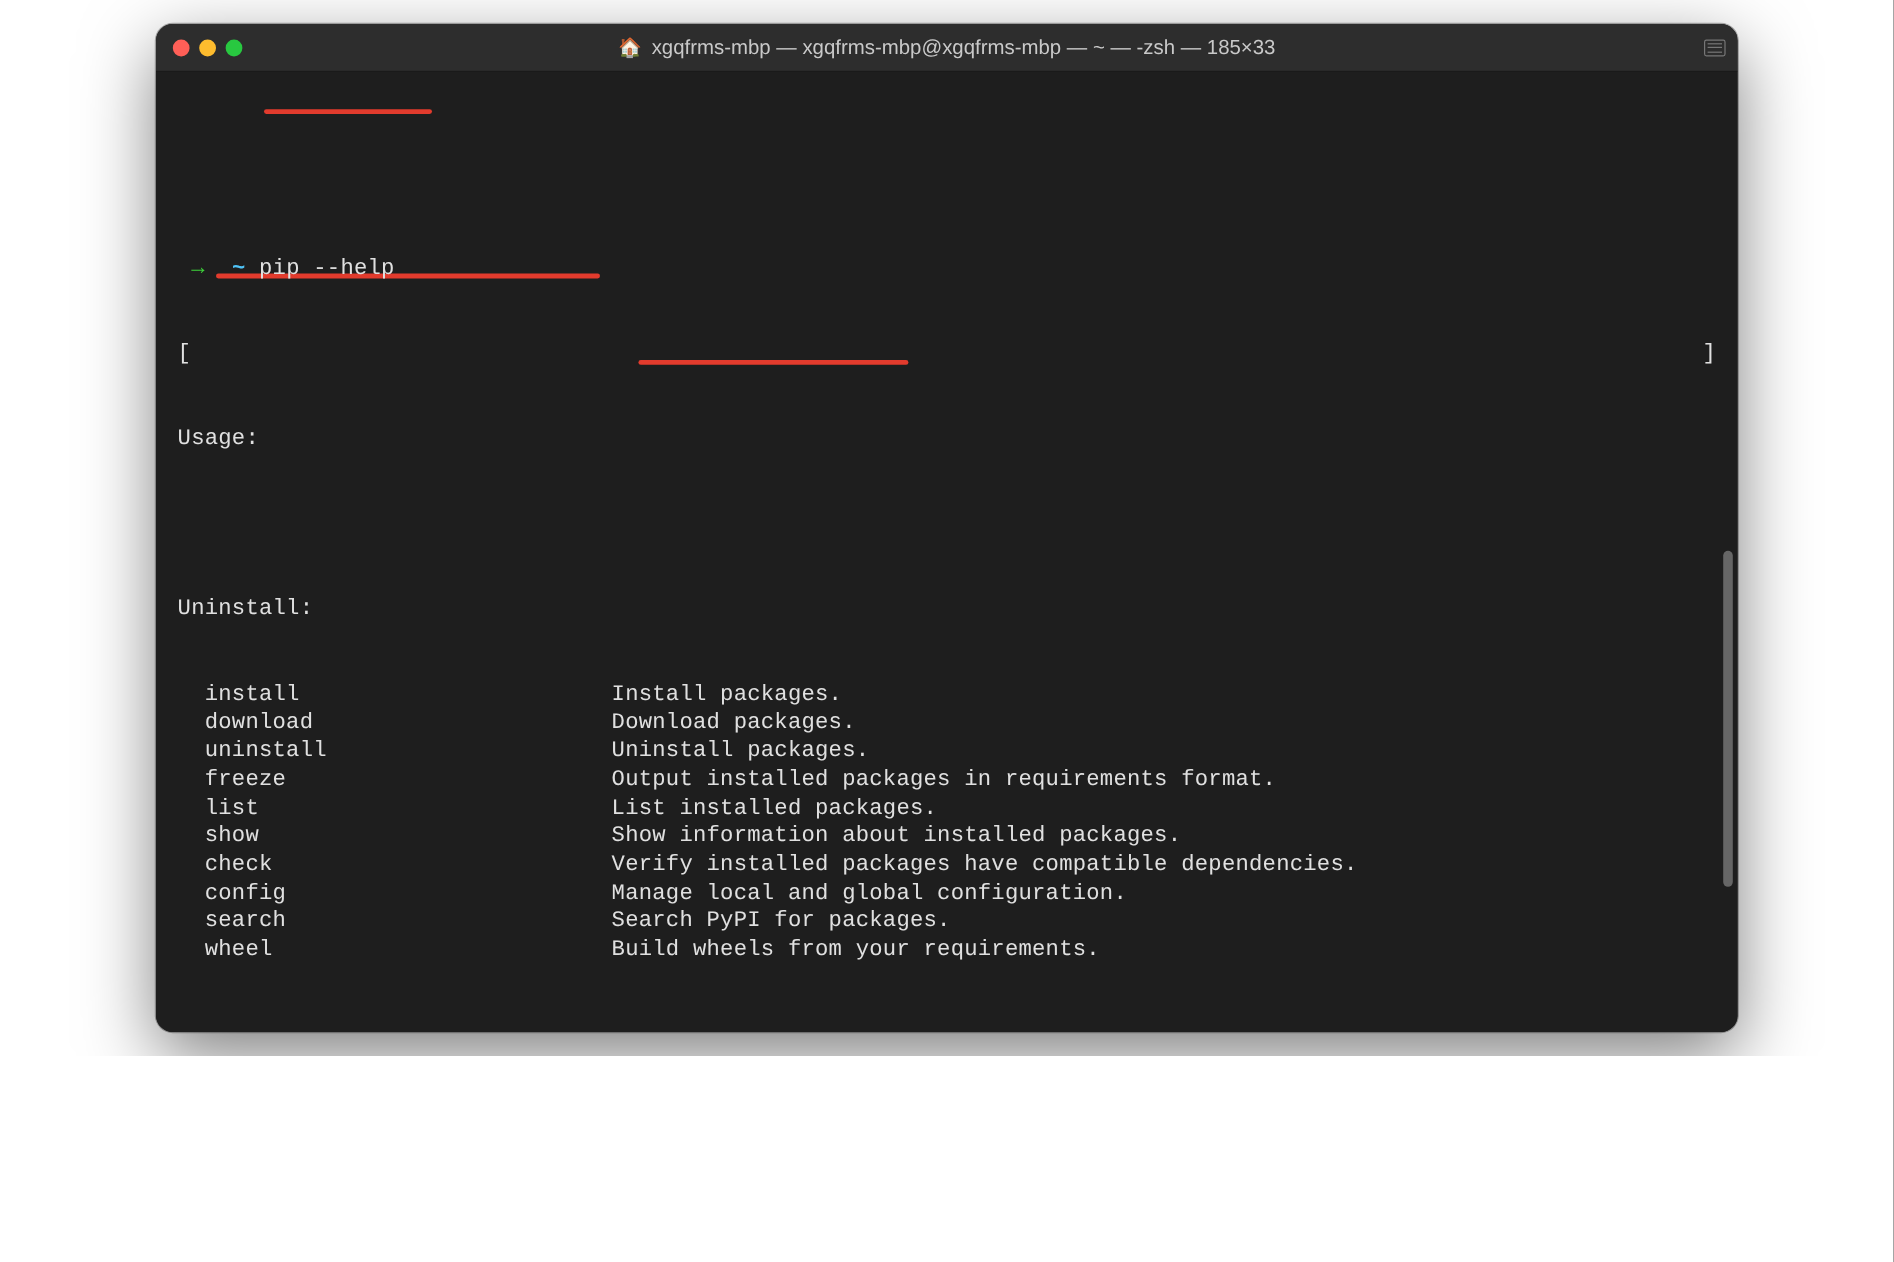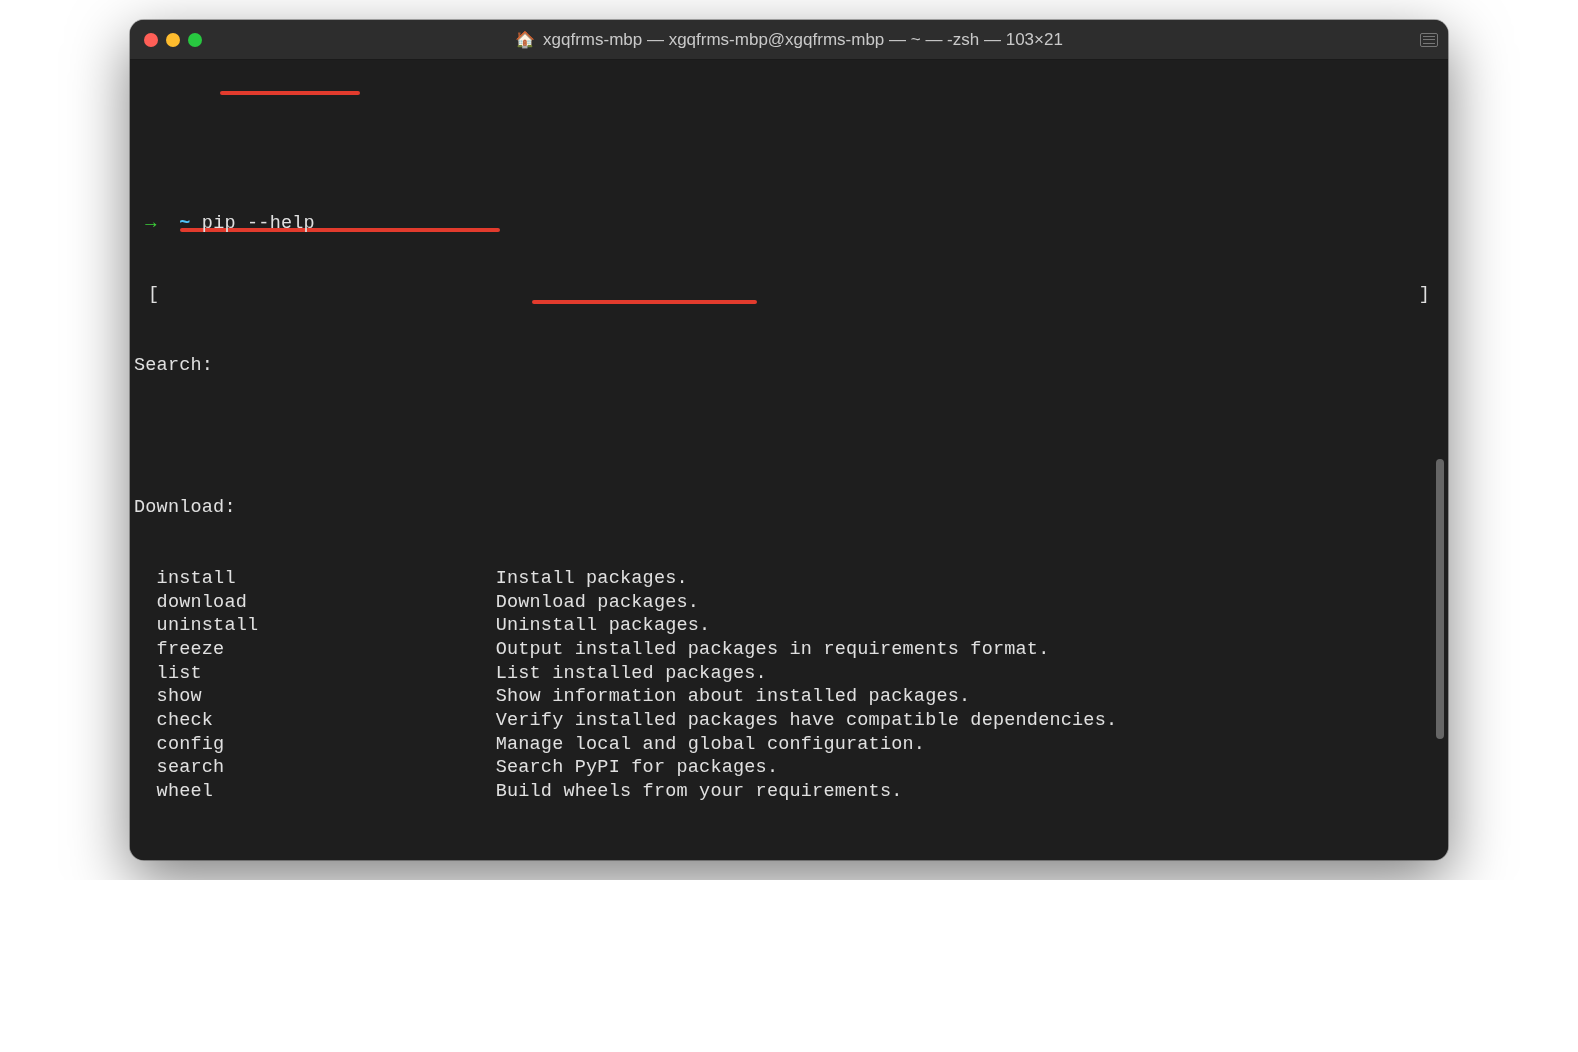--- a/index.html
+++ b/index.html
@@ -97,21 +97,21 @@
   }
   .scrollbar-thumb {
     position: absolute;
     right: 0;
     top: 50%;
     width: 8px;
     height: 280px;
     background: #666;
     border-radius: 4px;
   }
-  .line { padding: 0 4px; position: relative; }
+  .line { padding: 0 18px; position: relative; }
   .arrow { color: #3dd13a; font-weight: bold; }
   .tilde { color: #4fc3f7; font-weight: bold; }
   .underline-red {
     position: absolute;
     height: 4px;
     background: #e23b2d;
     border-radius: 2px;
   }
   .u1 { left: 90px; top: 31px; width: 140px; }
   .u2 { left: 50px; top: 168px; width: 320px; }
@@ -124,39 +124,39 @@
 <div class="window">
 
   <div class="titlebar">
     <div class="traffic-lights">
       <div class="light red"></div>
       <div class="light yellow"></div>
       <div class="light green"></div>
     </div>
     <div class="title">
       <span class="home-icon">🏠</span>
-      <span>xgqfrms-mbp — xgqfrms-mbp@xgqfrms-mbp — ~ — -zsh — 103×21</span>
+      <span>xgqfrms-mbp — xgqfrms-mbp@xgqfrms-mbp — ~ — -zsh — 185×33</span>
     </div>
     <div class="menu-icon">
       <span></span>
         <span></span>
         <span></span>
     </div>
   </div>
 
   <div class="terminal-body">
     <div class="underline-red u1"></div>
     <div class="underline-red u2"></div>
     <div class="underline-red u3"></div>
 
     <div class="line"> <span class="arrow">→</span>  <span class="tilde">~</span> <span>pip --help</span></div>
     <div class="bracket-line"><span>[</span><span>]</span></div>
-    <div class="line">Search:</div>
+    <div class="line">Usage:</div>
     <div class="line"> </div>
-    <div class="line">Download:</div>
+    <div class="line">Uninstall:</div>
     <div id="commands-container"><div class="line">  install                       Install packages.</div><div class="line">  download                      Download packages.</div><div class="line">  uninstall                     Uninstall packages.</div><div class="line">  freeze                        Output installed packages in requirements format.</div><div class="line">  list                          List installed packages.</div><div class="line">  show                          Show information about installed packages.</div><div class="line">  check                         Verify installed packages have compatible dependencies.</div><div class="line">  config                        Manage local and global configuration.</div><div class="line">  search                        Search PyPI for packages.</div><div class="line">  wheel                         Build wheels from your requirements.</div></div>
     
     
     
   </div>
 
   <div class="scrollbar-track">
     <div class="scrollbar-thumb"></div>
   </div>
 

